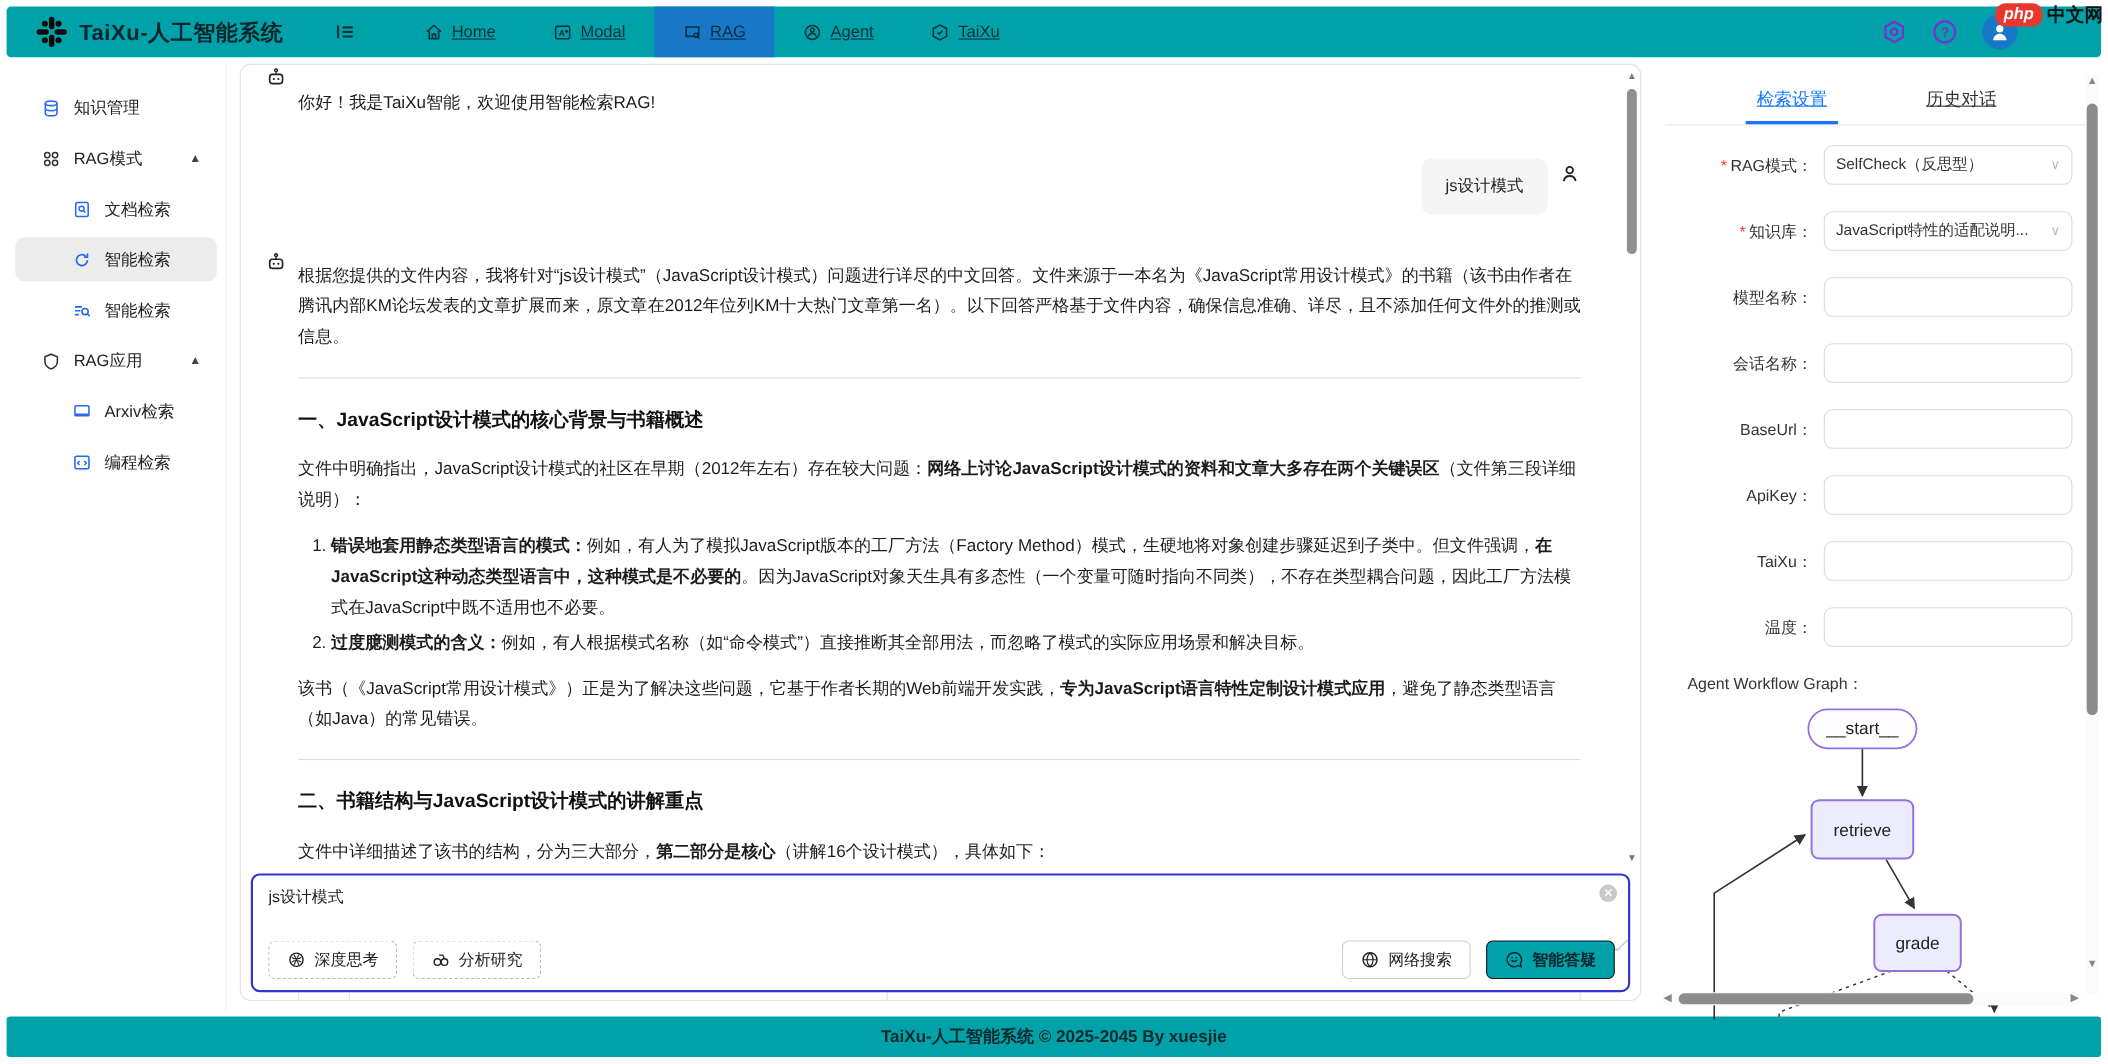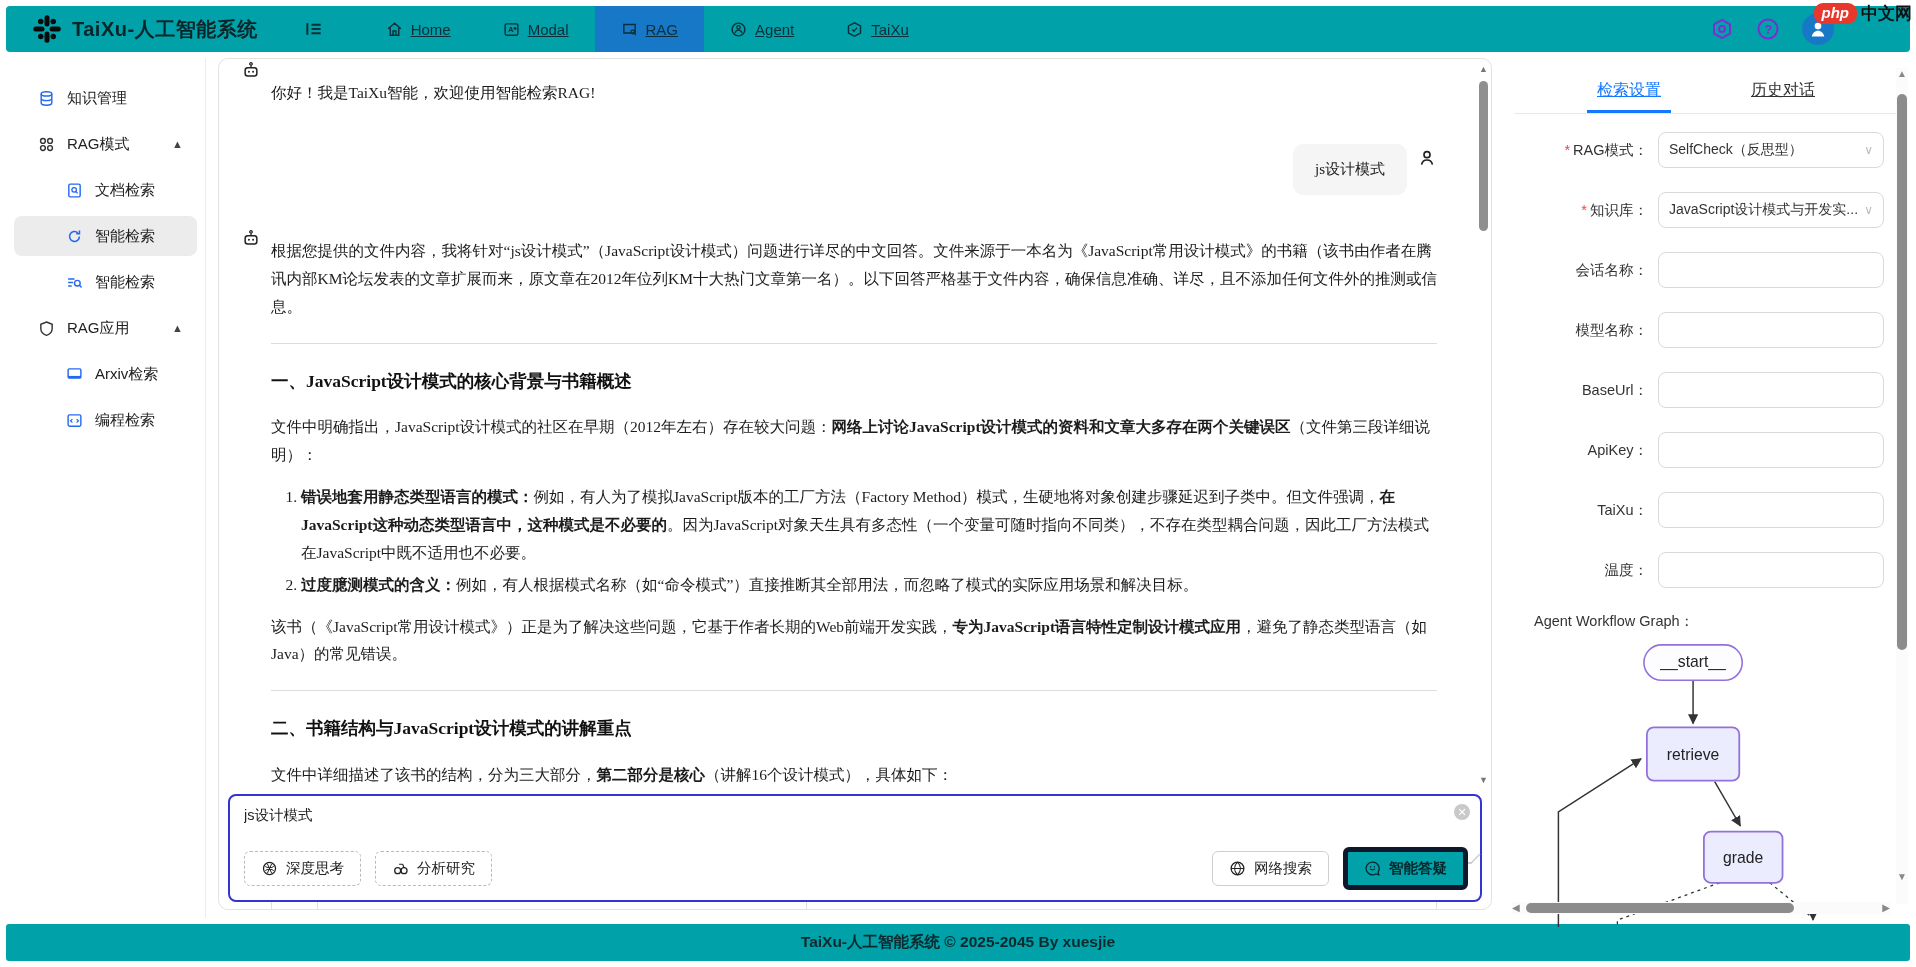--- a/index.html
+++ b/index.html
@@ -31,21 +31,21 @@
   .side-item svg { width:17px; height:17px; flex:none; }
   .side-item .caret { margin-left:auto; color:#444; font-size:11px; }
   .side-sub { padding-left:52px; }
   .side-item.active { background:#ececec; }
   .blue { color:#2468f2; }
   .dark { color:#333; }
 
   
   .chat-wrap { flex:1; padding:0 14px 0 12px; min-width:0; }
   .chat-card { position:relative; height:852px; border:1px solid #e2e2e2; border-radius:10px; background:#fff; overflow:hidden; }
-  .msgs { position:absolute; inset:0; padding:10px 54px 0 22px; overflow:hidden;font-family:Liberation Serif, serif; }
+  .msgs { position:absolute; inset:0; padding:10px 54px 0 22px; overflow:hidden; }
   .msg-row { display:flex; gap:10px; }
   .bot-ic { width:20px; height:20px; color:#222; flex:none; }
   .greeting-row .bot-ic { margin-top:-8px; }
   .greeting { font-size:15.5px; color:#1b1b1b; padding-top:14px; }
   .user-row { justify-content:flex-end; align-items:flex-start; margin-top:40px; }
   .user-bubble { background:#f5f5f5; border-radius:10px; padding:16px 22px; font-size:15px; color:#222; }
   .user-ic { width:20px; height:20px; color:#222; margin-top:4px; }
   .answer-row { margin-top:34px; }
   .answer { flex:1; font-size:15.5px; color:#1c1c1c; line-height:1.8; min-width:0; }
   .answer p { margin:8px 0 14px; }
@@ -68,21 +68,21 @@
   
   .input-box { position:absolute; left:9px; right:9px; bottom:7px; height:108px; background:#fff; border:2px solid #3434cf; border-radius:8px; padding:10px 14px 8px; }
   .input-text { width:100%; height:44px; border:none; outline:none; resize:none; font-family:"Liberation Sans",sans-serif; font-size:14.5px; color:#222; background:transparent; }
   .clear-btn { position:absolute; top:8px; right:10px; width:16px; height:16px; border-radius:50%; background:#c9c9c9; color:#fff; font-size:11px; line-height:16px; text-align:center; cursor:pointer; }
   .resize-handle { position:absolute; right:4px; top:58px; width:10px; height:10px; border-right:2px solid #aaa; border-bottom:2px solid #aaa; transform:skew(-45deg) ; opacity:.6; }
   .input-actions { position:absolute; left:14px; right:12px; bottom:10px; display:flex; align-items:center; gap:14px; }
   .chip { display:flex; align-items:center; gap:8px; border:1px dashed #b9b9b9; border-radius:6px; padding:7px 16px; font-size:14.5px; color:#222; background:#fff; cursor:pointer; }
   .chip svg { width:17px; height:17px; }
   .spacer { flex:1; }
   .chip.solid { border-style:solid; border-color:#cfcfcf; }
-  .chip.primary { background:#00a1a8; border:5px solid #0f172a; color:#06262a; font-weight:bold; }
+  .chip.primary { background:#00a1a8; border:1px solid #0f172a; color:#06262a; font-weight:bold; }
 
   
   .rpanel { width:404px; flex:none; position:relative; padding:8px 26px 0 22px; }
   .tabs { display:flex; justify-content:center; gap:70px; padding:8px 0 0; }
   .tab { font-size:16px; color:#333; padding:6px 10px 12px; cursor:pointer; position:relative;text-decoration:underline; }
   .tab.active { color:#1677ff; }
   .tab.active::after { content:""; position:absolute; left:0; right:0; bottom:0; height:3px; background:#1677ff; }
   .tabs-divider { height:1px; background:#e8e8e8; margin:0 -14px; }
   .form { margin-top:18px; }
   .frow { display:flex; align-items:center; margin-bottom:24px; }
@@ -377,32 +377,32 @@
         <div class="frow">
           <div class="flabel"><span class="req">*</span><span>RAG模式：</span></div>
           <div class="fctrl">
               <span class="val">SelfCheck（反思型）</span>
               <span class="chev">∨</span>
             </div>
         </div>
         <div class="frow">
           <div class="flabel"><span class="req">*</span><span>知识库：</span></div>
           <div class="fctrl">
-              <span class="val">JavaScript设计模式与开发实...</span>
+              <span class="val">JavaScript特性的适配说明...</span>
               <span class="chev">∨</span>
             </div>
         </div>
         <div class="frow">
+          <div class="flabel">模型名称：</div>
+          <div class="fctrl">
+              <input value="" style="">
+            </div>
+        </div>
+        <div class="frow">
           <div class="flabel">会话名称：</div>
-          <div class="fctrl">
-              <input value="" style="">
-            </div>
-        </div>
-        <div class="frow">
-          <div class="flabel">模型名称：</div>
           <div class="fctrl">
               <input value="" style="">
             </div>
         </div>
         <div class="frow">
           <div class="flabel">BaseUrl：</div>
           <div class="fctrl">
               <input value="" style="">
             </div>
         </div>

